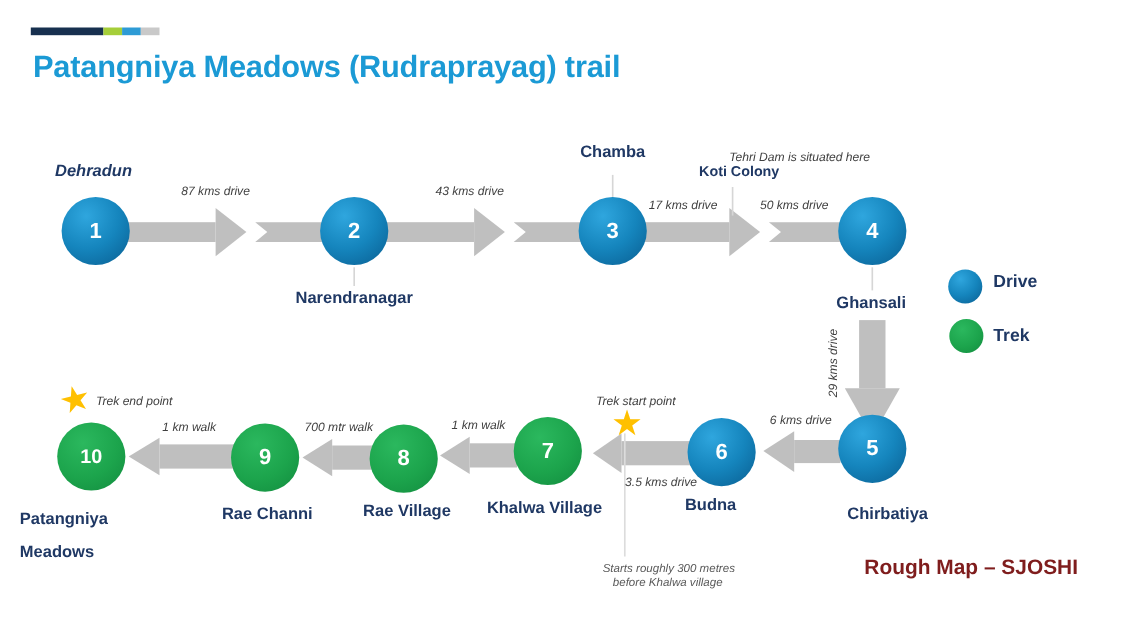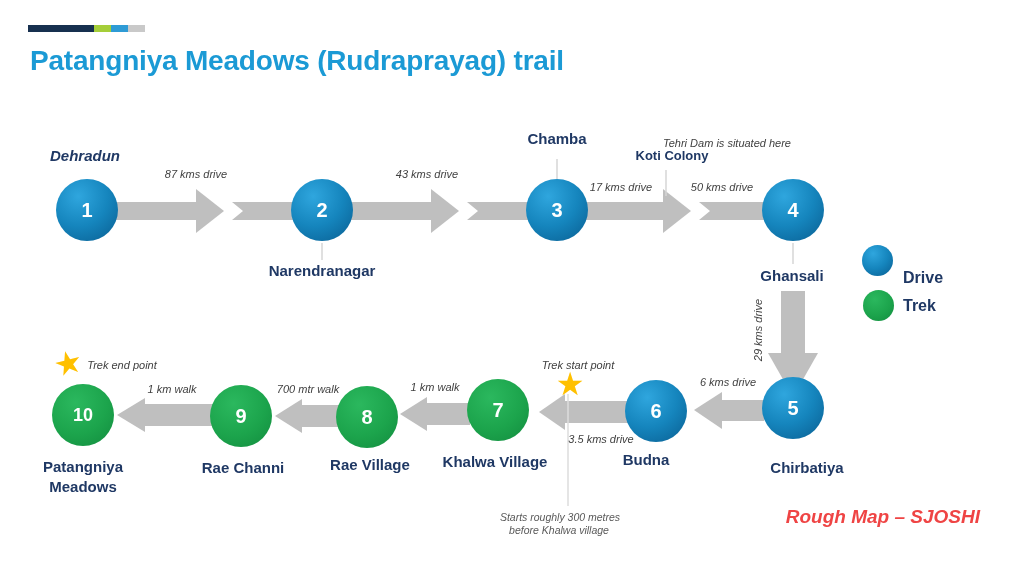--- a/index.html
+++ b/index.html
@@ -24,50 +24,50 @@
   }
   .node.drive{background:radial-gradient(circle at 36% 28%, #2FA6DE 0%, #1585BD 50%, #095D90 100%);}
   .node.trek{background:radial-gradient(circle at 38% 30%, #2BB85E 0%, #1CA44C 55%, #128B3E 100%);}
   .node-num{color:#ffffff;font-weight:bold;font-size:20px;}
   .node-num.small{font-size:18px;}
   .city{
     position:absolute;z-index:4;transform:translateX(-50%);font-weight:bold;font-size:15px;
     color:#1F3864;white-space:nowrap;
   }
   .city.align-left{transform:none;font-style:italic;}
-  .city.two-line{white-space:normal;width:130px;text-align:center;line-height:20px;}
+  .city.two-line{white-space:normal;width:130px;text-align:left;line-height:30px;}
   .city.waypoint{font-size:13px;}
   .dist{
     position:absolute;z-index:4;transform:translateX(-50%);font-style:italic;font-size:11px;
     color:#3F3F3F;white-space:nowrap;
   }
   .dist.rot{transform:translate(-50%,-50%) rotate(-90deg);}
   .anno{
     position:absolute;z-index:4;transform:translateX(-50%);font-style:italic;font-size:11px;
     color:#404040;white-space:nowrap;
   }
   .note{
     position:absolute;z-index:4;transform:translateX(-50%);font-style:italic;font-size:10.5px;
-    color:#595959;white-space:nowrap;
+    color:#595959;white-space:nowrap;margin-left:48px;
   }
   .star{
     position:absolute;z-index:5;font-size:32px;line-height:1;color:#FFC000;
     transform:translate(-50%,-50%);
   }
   .star.tilt{transform:translate(-50%,-50%) rotate(-14deg);}
   .legend{position:absolute;z-index:4;}
   .legend-dot{
     position:absolute;width:31px;height:31px;border-radius:50%;
   }
   .legend-label{
     position:absolute;font-weight:bold;font-size:16px;color:#1F3864;white-space:nowrap;
   }
   .footer-credit{
-    position:absolute;right:44px;top:506px;z-index:4;font-size:19px;font-style:italic;
-    font-weight:600;color:#ef4444;white-space:nowrap;
+    position:absolute;right:44px;top:506px;z-index:4;font-size:19px;
+    font-weight:600;color:#7f1d1d;white-space:nowrap;
   }
 </style>
 </head>
 <body>
 
 <div class="stage">
 
   <div class="accent-bar">
     <span class="seg seg-navy"></span>
     <span class="seg seg-green"></span>
@@ -184,20 +184,20 @@
   <div class="anno" style="left:578px;top:359px">Trek start point</div>
   <div class="anno" style="left:122px;top:359px">Trek end point</div>
   <div class="note" style="left:560px;top:511px">Starts roughly 300 metres</div>
   <div class="note" style="left:559px;top:524px">before Khalwa village</div>
 
   <div class="star" style="left:570px;top:384px">★</div>
   <div class="star tilt" style="left:68px;top:363px">★</div>
 
   <div class="legend">
     <div class="legend-dot node drive" style="left:862px;top:245px;width:31px;height:31px"></div>
-    <div class="legend-label" style="left:903px;top:269px">Drive</div>
+    <div class="legend-label" style="left:903px;top:248px">Drive</div>
     <div class="legend-dot node trek" style="left:863px;top:290px;width:31px;height:31px"></div>
     <div class="legend-label" style="left:903px;top:297px">Trek</div>
   </div>
 
   <div class="footer-credit">Rough Map – SJOSHI</div>
 
 </div>
 
 </body></html>

